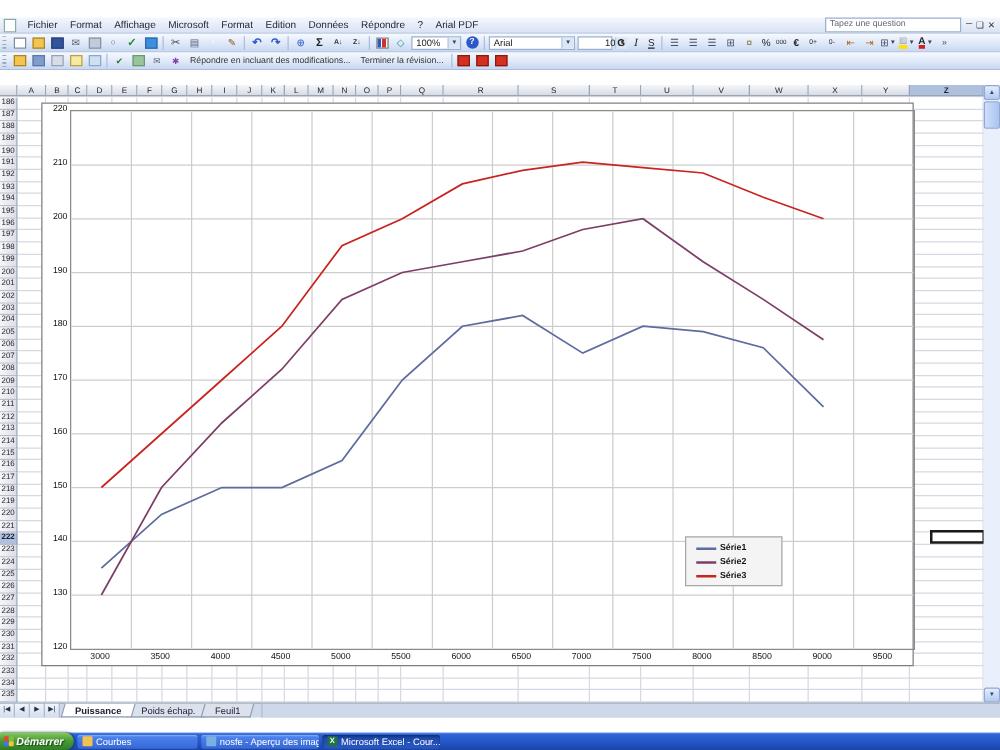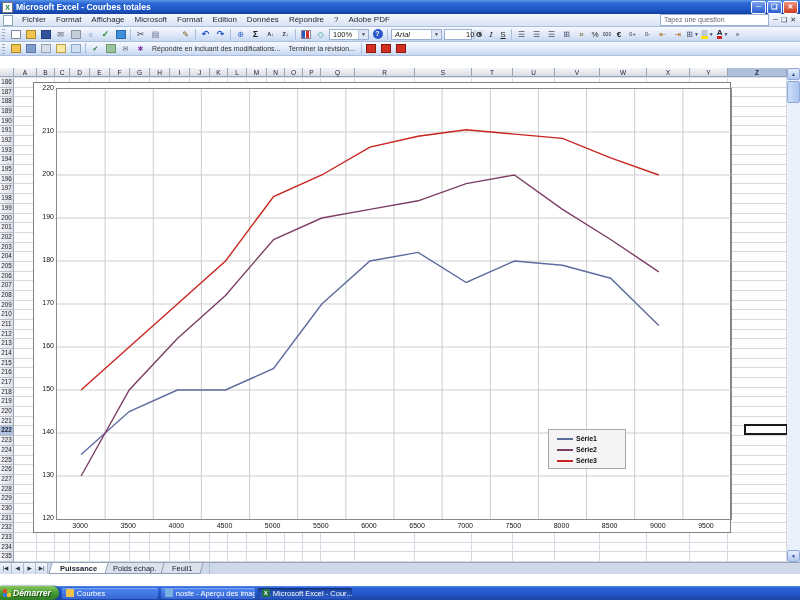--- a/index.html
+++ b/index.html
@@ -127,43 +127,34 @@
   #nortonlbl{font-size:6.5px;font-weight:bold;color:#332;}
   .trayic{width:8px;height:8px;border-radius:1px;}
   #chev{color:#fff;font-size:7px;}
   #clock{color:#fff;font-size:8px;padding:0 3px;}
 </style>
 </head>
 <body>
 
 <div id="app">
 
-  <div id="titlebar">
-    <span class="xlicon">X</span>
-    <span id="title-text">Microsoft Excel - Courbes totales</span>
-    <span class="winbtns">
-      <span class="wbtn">─</span>
-      <span class="wbtn">❏</span>
-      <span class="wbtn close">✕</span>
-    </span>
-  </div>
 
   <div id="menubar">
     <span class="docicon"></span>
     <span id="menu-items" style="display:flex;">
         <span class="menu-item">Fichier</span>
         <span class="menu-item">Format</span>
         <span class="menu-item">Affichage</span>
         <span class="menu-item">Microsoft</span>
         <span class="menu-item">Format</span>
         <span class="menu-item">Edition</span>
         <span class="menu-item">Données</span>
         <span class="menu-item">Répondre</span>
         <span class="menu-item">?</span>
-        <span class="menu-item">Adobe PDF</span>
+        <span class="menu-item">Arial PDF</span>
       </span>
     <div id="qbox">Tapez une question</div>
     <span class="menu-winbtns">
       <span>─</span>
       <span>❏</span>
       <span>✕</span>
     </span>
   </div>
 
   <div id="tb1" class="toolbar">
@@ -235,21 +226,21 @@
         </span>
       </span>
     <span class="combo" style="width:40px;">
       <span>100%</span>
         <span class="ca">▼</span>
     </span>
     <span class="ticn">
       <span style="width:10px;height:10px;border-radius:50%;background:#2a58c8;color:#fff;font-size:7px;line-height:10px;text-align:center;font-weight:bold;">?</span>
     </span>
     <span class="tsep"></span>
-    <span class="combo" style="width:51px;font-style:italic;">
+    <span class="combo" style="width:69px;">
       <span>Arial</span>
         <span class="ca">▼</span>
     </span>
     <span class="combo" style="width:28px;padding-left:21px;">
       <span>10</span>
         <span class="ca">▼</span>
     </span>
     <span class="fmtchar" style="font-weight:bold;">G</span>
     <span class="fmtchar" style="font-style:italic;font-family:'DejaVu Serif',serif;">I</span>
     <span class="fmtchar" style="text-decoration:underline;">S</span>

